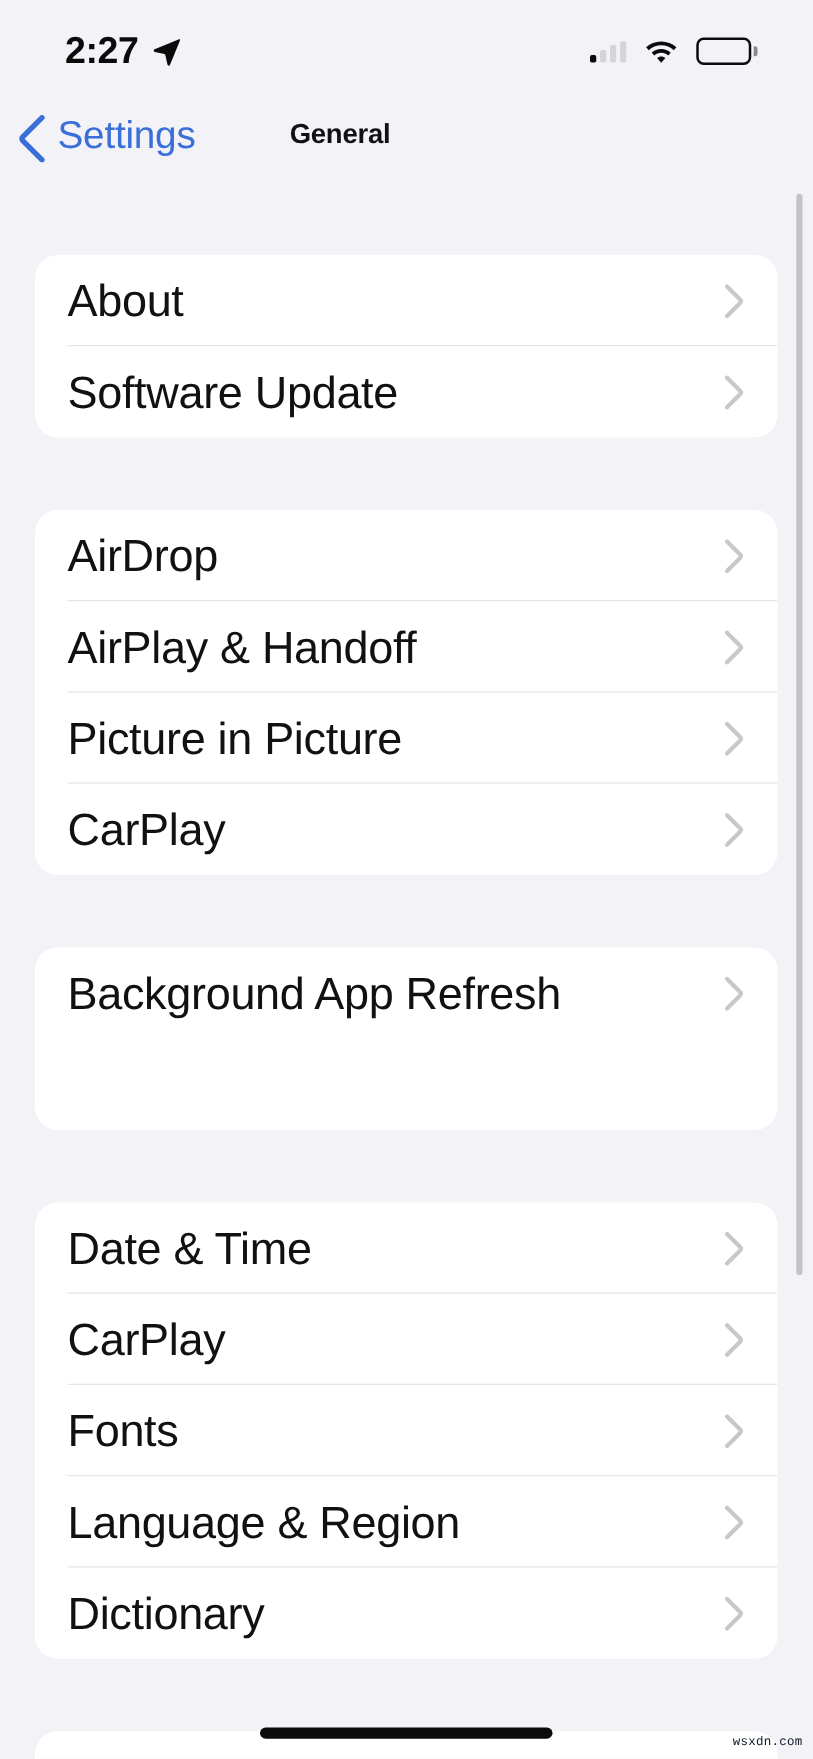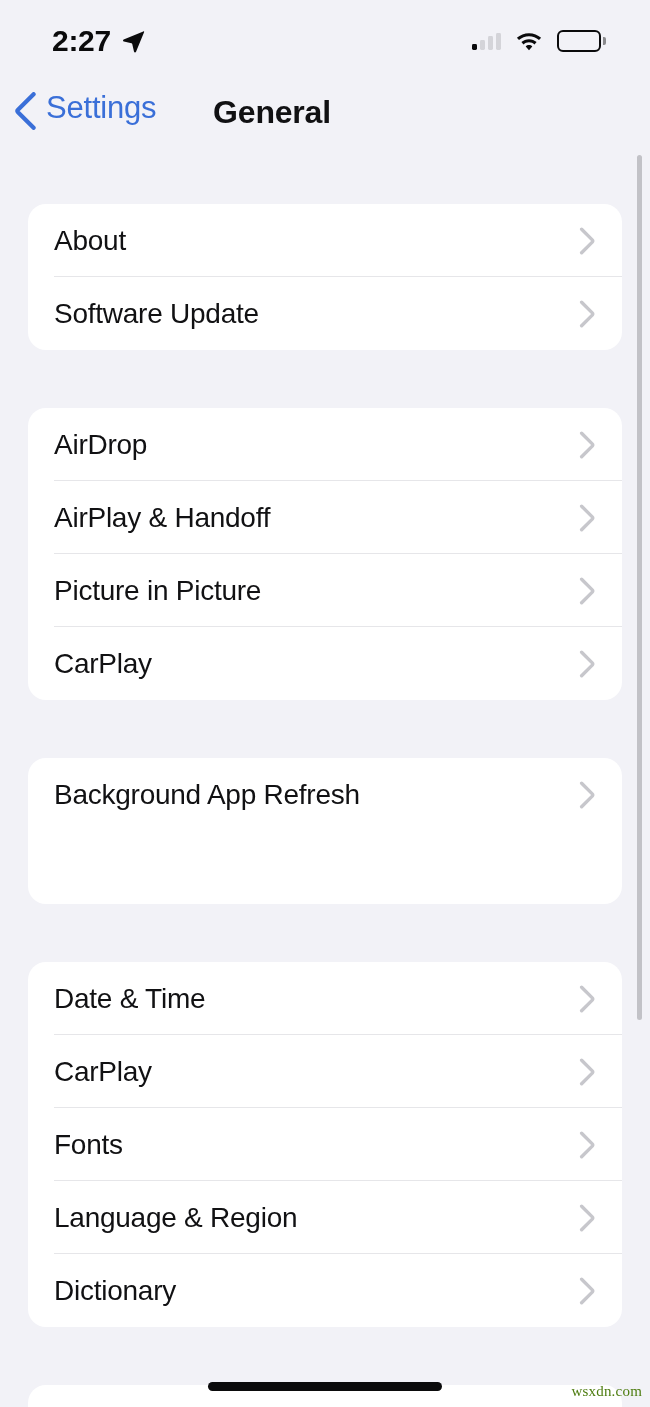--- a/index.html
+++ b/index.html
@@ -61,21 +61,21 @@
     display:flex; align-items:flex-start; gap:8px;
     cursor:pointer;
   }
   #back-label {
     font-size:31px; color:#3a6fd8; line-height:1;
     letter-spacing:-0.2px;
   }
   #nav-title {
     position:absolute; left:0; top:16px; width:544px;
     text-align:center;
-    font-size:32px; font-weight:700; color:#111113;
+    font-size:22px; font-weight:700; color:#111113;
     letter-spacing:-0.2px;
   }
 
   
   #content {
     position:absolute; top:152px; left:0;
     width:650px; height:1255px;
   }
   .card {
     position:absolute; left:28px; width:594px;
@@ -84,21 +84,21 @@
     overflow:hidden;
   }
   .row {
     position:relative;
     height:73px;
     display:flex; align-items:center;
     cursor:pointer;
   }
   .row-label {
     margin-left:26px;
-    font-size:28px; color:#111113;
+    font-size:36px; color:#111113;
     letter-spacing:-0.25px;
     line-height:1;
   }
   .chevron {
     position:absolute; right:26px; top:50%;
     transform:translateY(-50%);
     display:block;
   }
   .sep {
     position:absolute; left:26px; right:0; bottom:0;
@@ -118,22 +118,22 @@
   
   #home-indicator {
     position:absolute; left:208px; bottom:16px;
     width:234px; height:9px;
     background:#0b0b0c; border-radius:5px;
   }
 
   
   #watermark {
     position:absolute; right:8px; bottom:7px;
-    font-size:15px; color:#4d7c0f;
-    font-family:Liberation Serif, serif;
+    font-size:10px; color:#0f172a;
+    font-family:Liberation Mono, monospace;
     letter-spacing:.2px;
   }
 </style>
 </head>
 <body>
 
 <div id="screen">
 
   <div id="status-bar">
     <div id="status-left">

